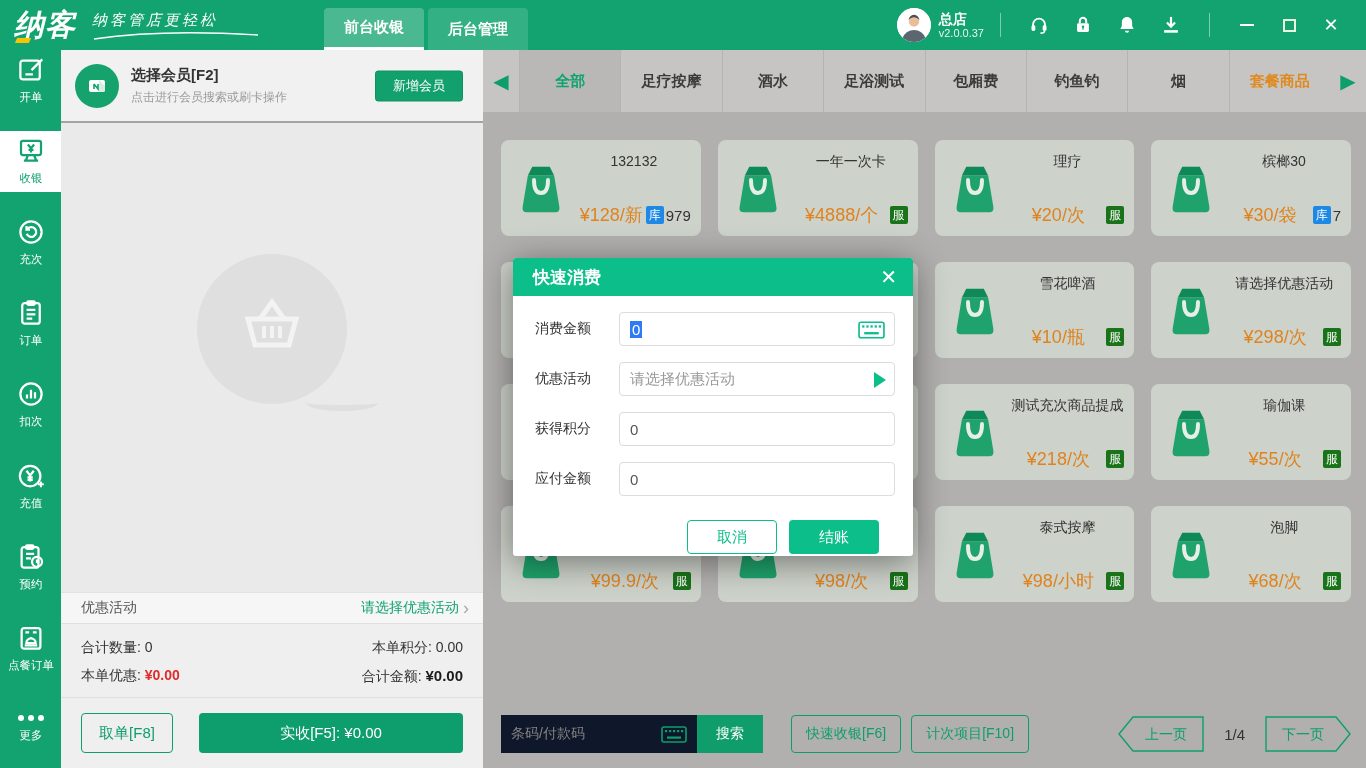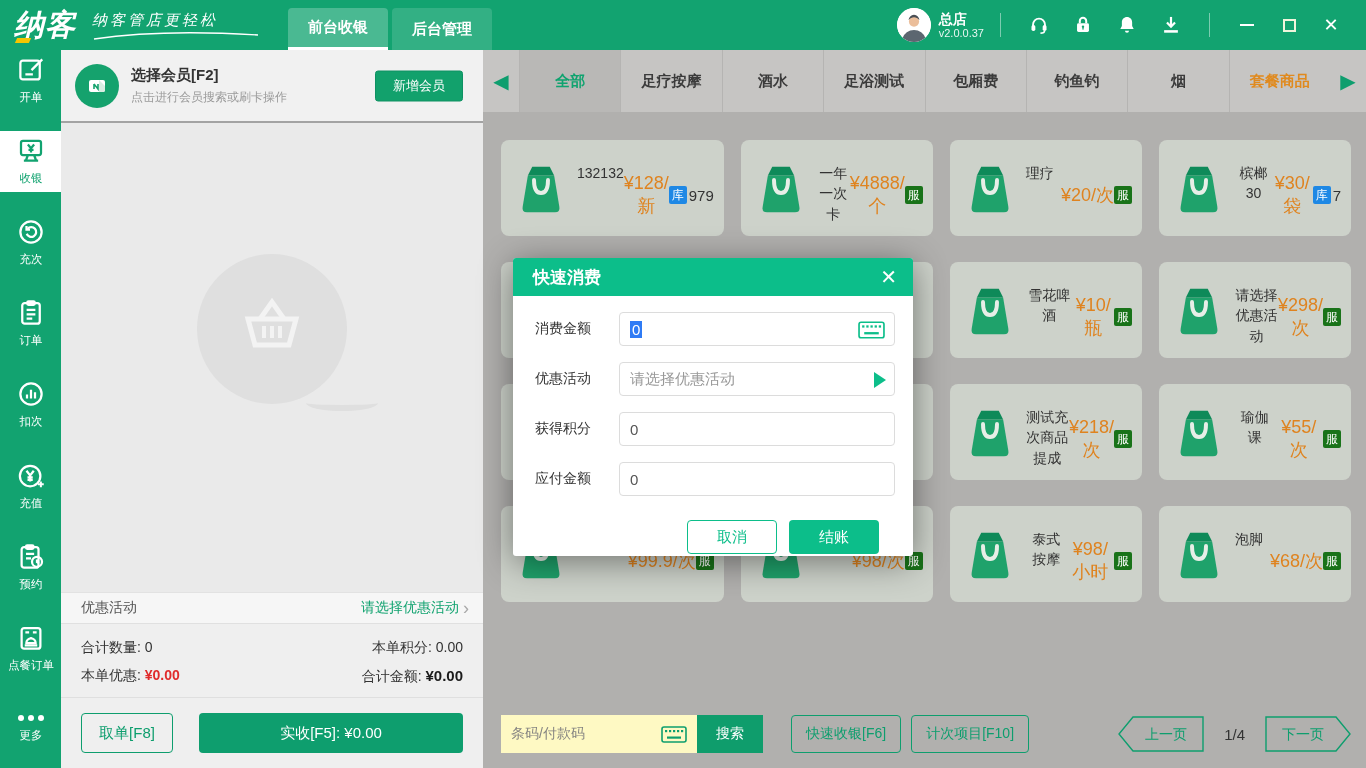--- a/index.html
+++ b/index.html
@@ -1,20 +1,20 @@
 <!DOCTYPE html>
 <html><head>
 <meta charset="utf-8">
 <style>
   * { margin:0; padding:0; box-sizing:border-box; }
   html,body { width:1366px; height:768px; overflow:hidden; }
   body { font-family:"Liberation Sans","DejaVu Sans",sans-serif; background:#B1B0AE; position:relative; }
 
   
-  .titlebar { position:absolute; left:0; top:0; width:1366px; height:50px; background:#12A370; display:flex; align-items:center; z-index:30; }
+  .titlebar { position:absolute; left:0; top:0; width:1366px; height:50px; background:#12A370; display:flex; align-items:center; z-index:30;gap:36px; }
   .brand { display:flex; align-items:center; margin-left:14px; }
   .brand-logo { font-size:30px; font-weight:900; font-style:italic; color:#fff; letter-spacing:1px; position:relative; }
   .brand-logo::after { content:""; position:absolute; left:2px; bottom:3px; width:14px; height:5px; background:#F6C500; transform:skewX(-25deg); }
   .brand-slogan-wrap { margin-left:16px; display:flex; flex-direction:column; }
   .brand-slogan { color:#fff; font-size:15px; font-style:italic; letter-spacing:3px; }
   .slogan-swoosh { margin-top:2px; }
   .main-tabs { display:flex; height:50px; margin-left:26px; align-items:flex-end; }
   .main-tab { height:42px; min-width:100px; padding:0 18px; display:flex; align-items:center; justify-content:center; color:#fff; font-size:15px; font-weight:bold; background:rgba(255,255,255,.14); border-radius:4px 4px 0 0; margin-right:4px; cursor:pointer; }
   .main-tab.active { background:rgba(255,255,255,.24); border-bottom:3px solid #fff; }
   .titlebar-right { margin-left:auto; display:flex; align-items:center; margin-right:14px; }
@@ -68,32 +68,32 @@
   .category-bar { position:absolute; left:0; top:0; width:100%; height:62px; background:#C6C5C3; display:flex; align-items:stretch; }
   .cat-arrow { width:36px; display:flex; align-items:center; justify-content:center; color:#0E9E6E; font-size:20px; cursor:pointer; }
   .cat-tab { flex:1; display:flex; align-items:center; justify-content:center; font-size:15px; font-weight:bold; color:#3B3B3B; border-left:1px solid #B5B4B2; cursor:pointer; white-space:nowrap; }
   .cat-tab:last-of-type { border-right:1px solid #B5B4B2; }
   .cat-tab.active { background:#B9B8B6; color:#0FA36F; }
   .cat-tab.highlight { color:#E08A1E; }
 
   .product-grid { position:absolute; left:0; top:62px; right:0; bottom:68px; padding:28px 15px 0 18px; display:grid; grid-template-columns:repeat(4,1fr); grid-auto-rows:96px; gap:26px 17px; align-content:start; }
   .card { background:#CDD2CA; border-radius:8px; position:relative; cursor:pointer; }
   .card .bag { position:absolute; left:12px; top:50%; transform:translateY(-50%); }
-  .card-body { margin-left:76px; height:100%; display:flex; justify-content:space-between; padding:23px 10px 9px 0; }
+  .card-body { margin-left:76px; height:100%; display:flex; flex-direction:column; justify-content:space-between; padding:11px 10px 9px 0; }
   .pname { font-size:14px; color:#333; text-align:center; line-height:1.45; }
   .pbottom { display:flex; align-items:center; }
   .price { flex:1; text-align:center; font-size:18px; color:#DF831F; }
   .badge { width:18px; height:18px; border-radius:2px; color:#fff; font-size:12px; display:flex; align-items:center; justify-content:center; flex:none; }
   .badge-stock { background:#1E88E5; }
   .badge-service { background:#197319; }
   .stockn { font-size:15px; color:#333; margin-left:2px; }
 
   .bottom-bar { position:absolute; left:0; bottom:0; width:100%; height:68px; display:flex; align-items:center; padding:0 15px 0 18px; }
   .search-group { display:flex; height:38px; }
-  .barcode-input { width:196px; height:38px; background:#fef9c3; display:flex; align-items:center; padding:0 10px; font-size:14px; color:#858482; position:relative; cursor:text; }
+  .barcode-input { width:196px; height:38px; background:#0f172a; display:flex; align-items:center; padding:0 10px; font-size:14px; color:#858482; position:relative; cursor:text; }
   .barcode-input svg { position:absolute; right:10px; top:11px; }
   .search-btn { width:66px; height:38px; background:#0F9D6C; color:#fff; font-size:14px; display:flex; align-items:center; justify-content:center; cursor:pointer; }
   .ghost-btn { height:38px; border:1px solid #0E9E6E; border-radius:4px; color:#0E9E6E; font-size:14px; background:transparent; display:flex; align-items:center; justify-content:center; padding:0 14px; cursor:pointer; }
   .gb1 { margin-left:28px; }
   .gb2 { margin-left:10px; }
   .pagination { margin-left:auto; display:flex; align-items:center; }
   .page-num { font-size:15px; color:#333; margin:0 20px; }
   .page-btn { cursor:pointer; }
   .page-btn text { fill:#0E9E6E; font-size:14px; font-family:"Liberation Sans","DejaVu Sans",sans-serif; }
 

